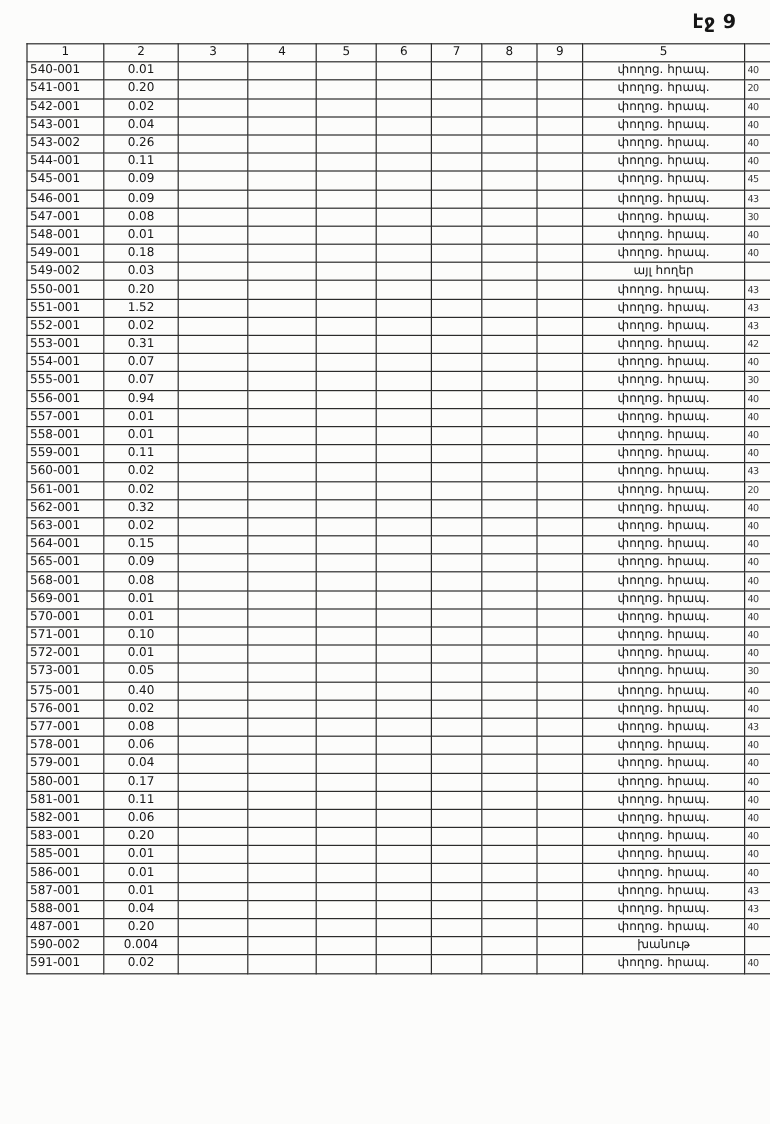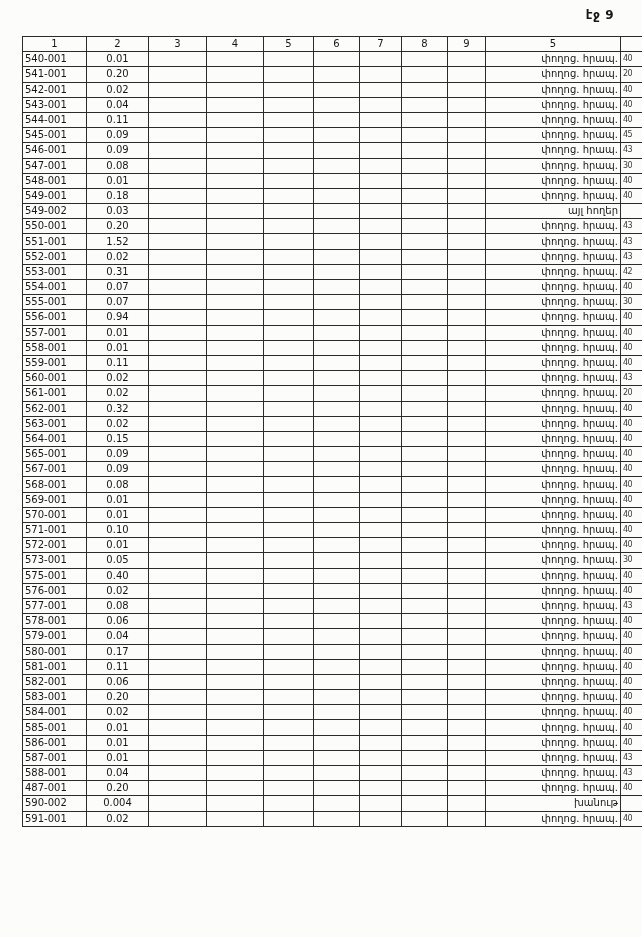--- a/index.html
+++ b/index.html
@@ -12,21 +12,21 @@
     background: #fcfcfb;
     overflow: hidden;
     position: relative;
     font-family: "DejaVu Sans", sans-serif;
     color: #161616;
   }
   .page-label {
     position: absolute;
     top: 8px;
     right: 28px;
-    font-size: 12px;
+    font-size: 16px;
     font-weight: bold;
     letter-spacing: 0.5px;
   }
   table.parcel-table {
     position: absolute;
     left: 22px;
     top: 36px;
     border-collapse: collapse;
     table-layout: fixed;
     width: 620px; 
@@ -42,21 +42,21 @@
     font-weight: normal;
   }
   thead th {
     text-align: center;
     height: 11px;
     line-height: 11px;
     font-size: 10px;
   }
   td.c1 { text-align: left; padding-left: 3px; }
   td.c2 { text-align: center; }
-  td.c10 { text-align: right; padding-left: 4px; }
+  td.c10 { text-align: center; padding-left: 4px; }
   td.margin-cell, th.margin-cell {
     border: none;
     background: transparent;
     font-size: 8px;
     color: #3a3a3a;
     text-align: left;
     padding-left: 4px;
     letter-spacing: -0.5px;
   }
 </style>
@@ -141,20 +141,33 @@
         <td class="c4"></td>
         <td class="c5"></td>
         <td class="c6"></td>
         <td class="c7"></td>
         <td class="c8"></td>
         <td class="c9"></td>
         <td class="c10">փողոց. հրապ.</td>
         <td class="margin-cell">40</td>
       </tr>
       <tr>
+        <td class="c1">543-002</td>
+        <td class="c2">0.26</td>
+        <td class="c3"></td>
+        <td class="c4"></td>
+        <td class="c5"></td>
+        <td class="c6"></td>
+        <td class="c7"></td>
+        <td class="c8"></td>
+        <td class="c9"></td>
+        <td class="c10">փողոց. հրապ.</td>
+        <td class="margin-cell">40</td>
+      </tr>
+      <tr>
         <td class="c1">544-001</td>
         <td class="c2">0.11</td>
         <td class="c3"></td>
         <td class="c4"></td>
         <td class="c5"></td>
         <td class="c6"></td>
         <td class="c7"></td>
         <td class="c8"></td>
         <td class="c9"></td>
         <td class="c10">փողոց. հրապ.</td>
@@ -440,33 +453,20 @@
         <td class="c4"></td>
         <td class="c5"></td>
         <td class="c6"></td>
         <td class="c7"></td>
         <td class="c8"></td>
         <td class="c9"></td>
         <td class="c10">փողոց. հրապ.</td>
         <td class="margin-cell">40</td>
       </tr>
       <tr>
-        <td class="c1">567-001</td>
-        <td class="c2">0.09</td>
-        <td class="c3"></td>
-        <td class="c4"></td>
-        <td class="c5"></td>
-        <td class="c6"></td>
-        <td class="c7"></td>
-        <td class="c8"></td>
-        <td class="c9"></td>
-        <td class="c10">փողոց. հրապ.</td>
-        <td class="margin-cell">40</td>
-      </tr>
-      <tr>
         <td class="c1">568-001</td>
         <td class="c2">0.08</td>
         <td class="c3"></td>
         <td class="c4"></td>
         <td class="c5"></td>
         <td class="c6"></td>
         <td class="c7"></td>
         <td class="c8"></td>
         <td class="c9"></td>
         <td class="c10">փողոց. հրապ.</td>
@@ -637,33 +637,20 @@
         <td class="c6"></td>
         <td class="c7"></td>
         <td class="c8"></td>
         <td class="c9"></td>
         <td class="c10">փողոց. հրապ.</td>
         <td class="margin-cell">40</td>
       </tr>
       <tr>
         <td class="c1">583-001</td>
         <td class="c2">0.20</td>
-        <td class="c3"></td>
-        <td class="c4"></td>
-        <td class="c5"></td>
-        <td class="c6"></td>
-        <td class="c7"></td>
-        <td class="c8"></td>
-        <td class="c9"></td>
-        <td class="c10">փողոց. հրապ.</td>
-        <td class="margin-cell">40</td>
-      </tr>
-      <tr>
-        <td class="c1">584-001</td>
-        <td class="c2">0.02</td>
         <td class="c3"></td>
         <td class="c4"></td>
         <td class="c5"></td>
         <td class="c6"></td>
         <td class="c7"></td>
         <td class="c8"></td>
         <td class="c9"></td>
         <td class="c10">փողոց. հրապ.</td>
         <td class="margin-cell">40</td>
       </tr>

